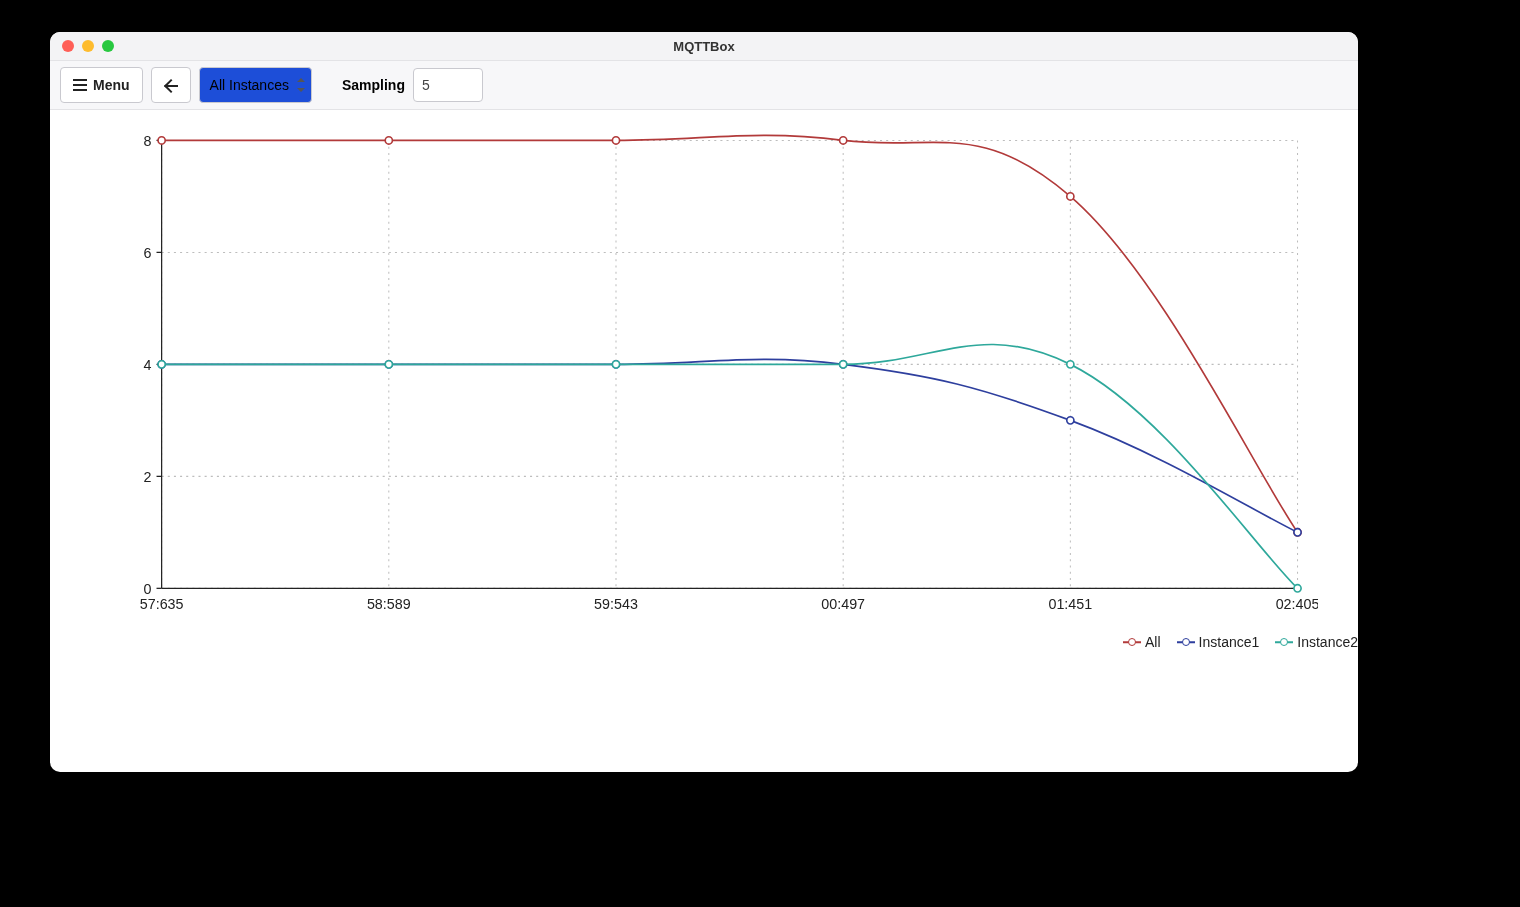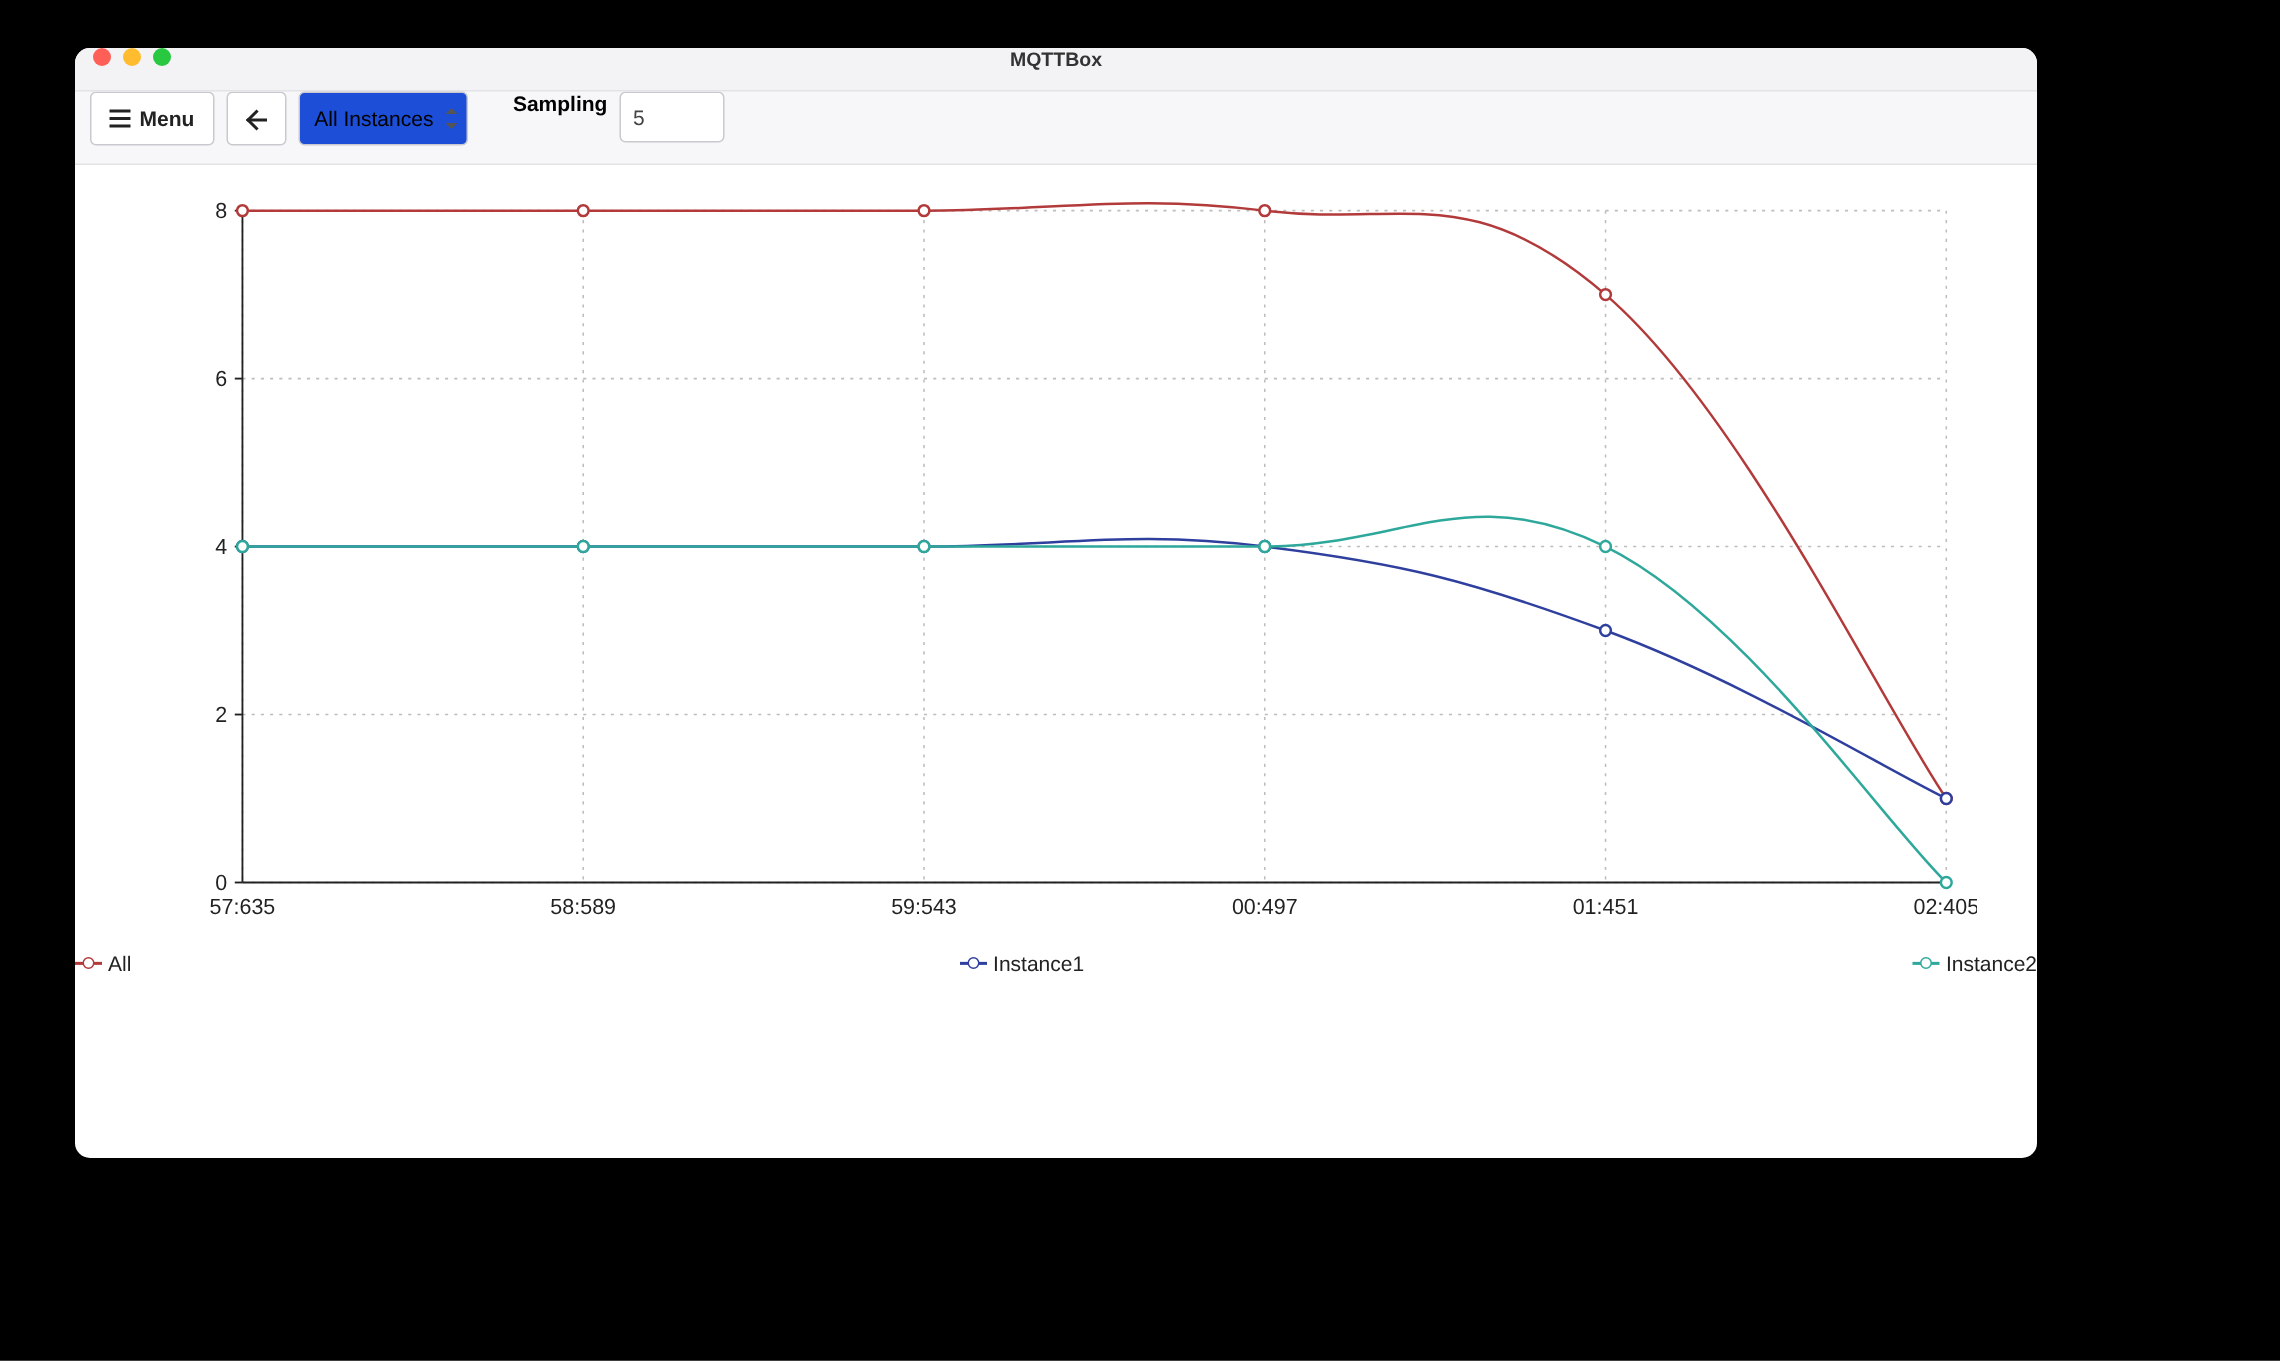--- a/index.html
+++ b/index.html
@@ -3,34 +3,34 @@
 <meta charset="utf-8">
 <style>
   html,body{margin:0;padding:0;height:100%;background:#000;font-family:-apple-system,BlinkMacSystemFont,"Segoe UI",Helvetica,Arial,sans-serif;}
   .window{
     position:absolute;left:50px;top:32px;width:1308px;height:740px;
     background:#fff;border-radius:10px;box-shadow:0 20px 50px rgba(0,0,0,.6);
     overflow:hidden;
   }
   .titlebar{
     height:28px;background:#f3f3f5;border-bottom:1px solid #e3e3e6;
-    display:flex;position:relative;
+    display:flex;align-items:center;position:relative;
   }
   .traffic{display:flex;gap:8px;padding-left:12px;}
   .dot{width:12px;height:12px;border-radius:50%;}
   .dot.red{background:#ff5f57;}
   .dot.yellow{background:#febc2e;}
   .dot.green{background:#28c840;}
   .title{
     position:absolute;left:0;right:0;text-align:center;
     font-size:13px;font-weight:600;color:#333;pointer-events:none;
   }
   .toolbar{
     height:48px;background:#f7f7f9;border-bottom:1px solid #e3e3e6;
-    display:flex;gap:8px;padding:0 10px;
+    display:flex;align-items:center;gap:8px;padding:0 10px;
     font-size:14px;
   }
   .btn{
     background:#fff;border:1px solid #c9c9cf;border-radius:4px;
     height:34px;display:flex;align-items:center;justify-content:center;
     padding:0 12px;cursor:pointer;font-size:14px;color:#222;
   }
   .btn.icon{padding:0;width:38px;}
   .btn.menu{font-weight:700;gap:6px;}
   .hamburger{display:inline-block;width:14px;height:12px;position:relative;}
@@ -70,21 +70,21 @@
   .sampling-input{
     width:52px;height:32px;border:1px solid #c9c9cf;border-radius:4px;
     padding:0 8px;font-size:14px;color:#444;
   }
   .chart-area{position:relative;margin:20px 40px 0 40px;height:500px;}
   svg{width:100%;height:100%;}
   .axis text{font-size:14px;fill:#222;font-family:inherit;}
   .grid line{stroke:#bdbdbd;stroke-dasharray:2,4;stroke-width:1;}
   .axis-line{stroke:#222;stroke-width:1.2;}
   .legend{
-    display:flex;justify-content:space-between;gap:32px;font-size:14px;color:#222;
+    display:flex;justify-content:flex-end;gap:16px;font-size:14px;color:#222;
     margin-top:4px;
   }
   .legend-item{display:flex;align-items:center;gap:4px;}
   .legend-swatch{width:18px;height:10px;position:relative;}
   .legend-swatch .line{position:absolute;left:0;right:0;top:50%;height:1.5px;transform:translateY(-50%);}
   .legend-swatch .circ{
     position:absolute;left:50%;top:50%;width:6px;height:6px;border-radius:50%;
     transform:translate(-50%,-50%);background:#fff;border:1.5px solid;
   }
 </style>

